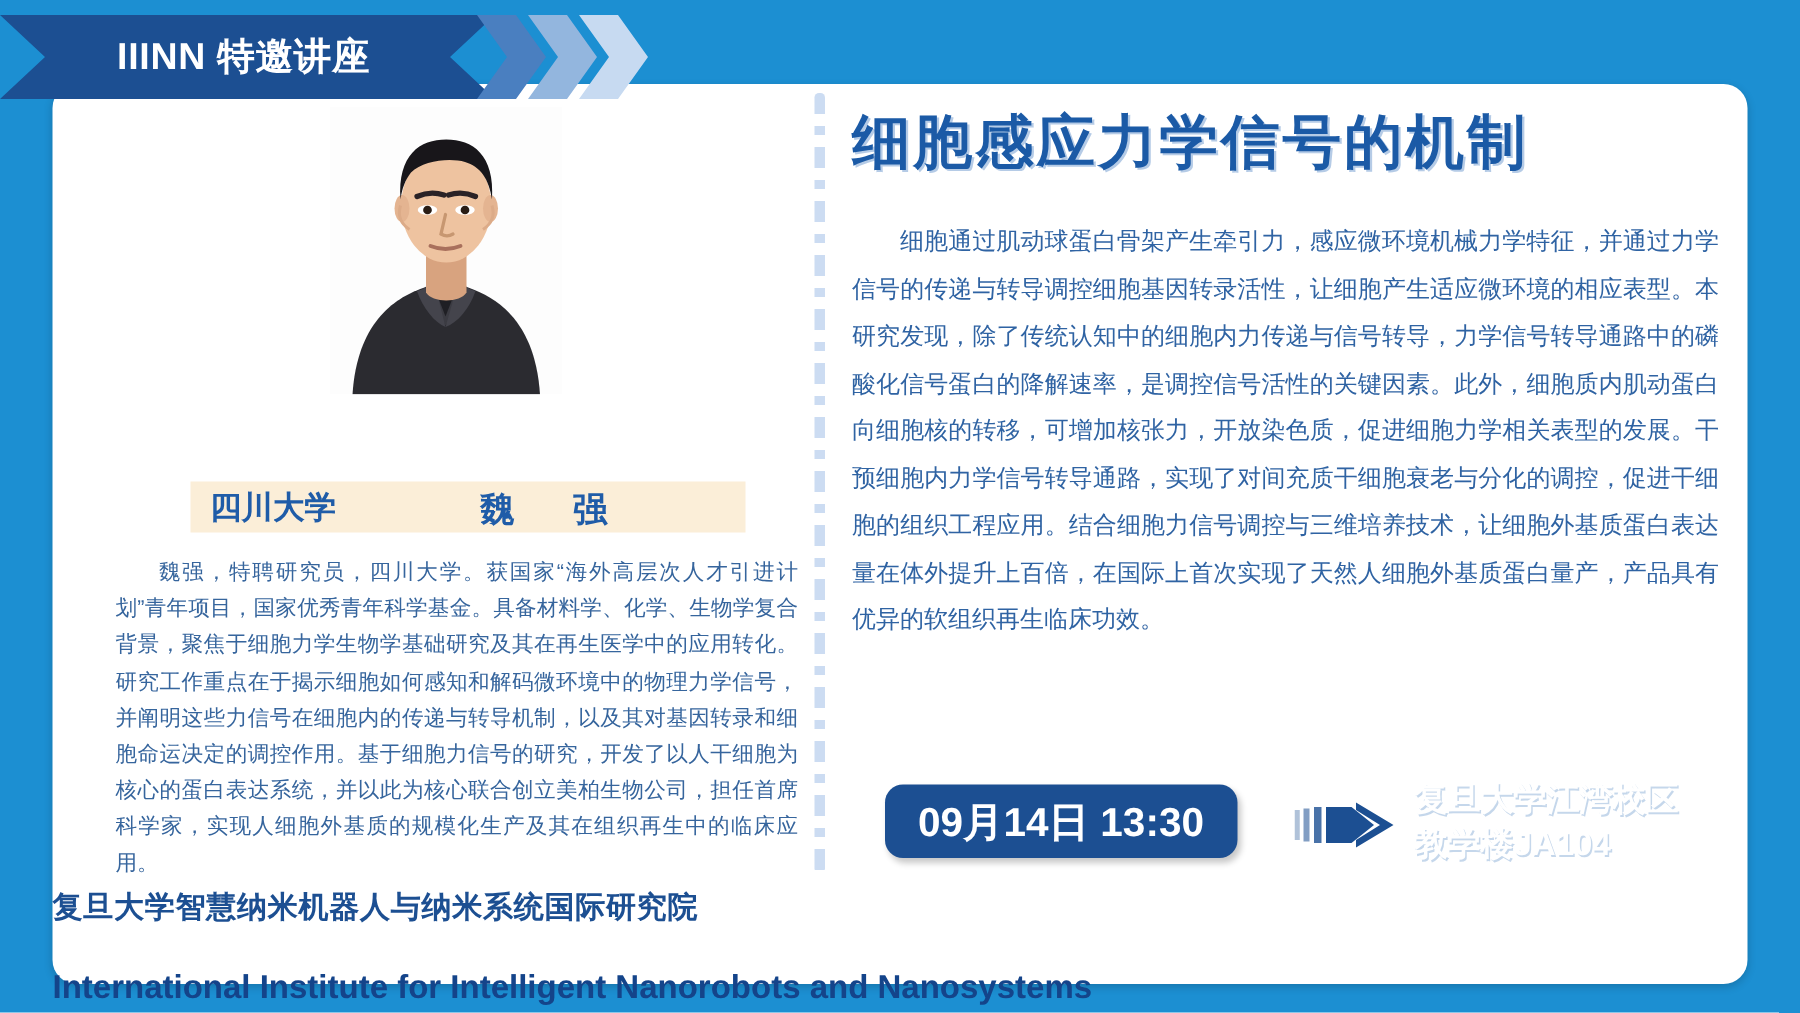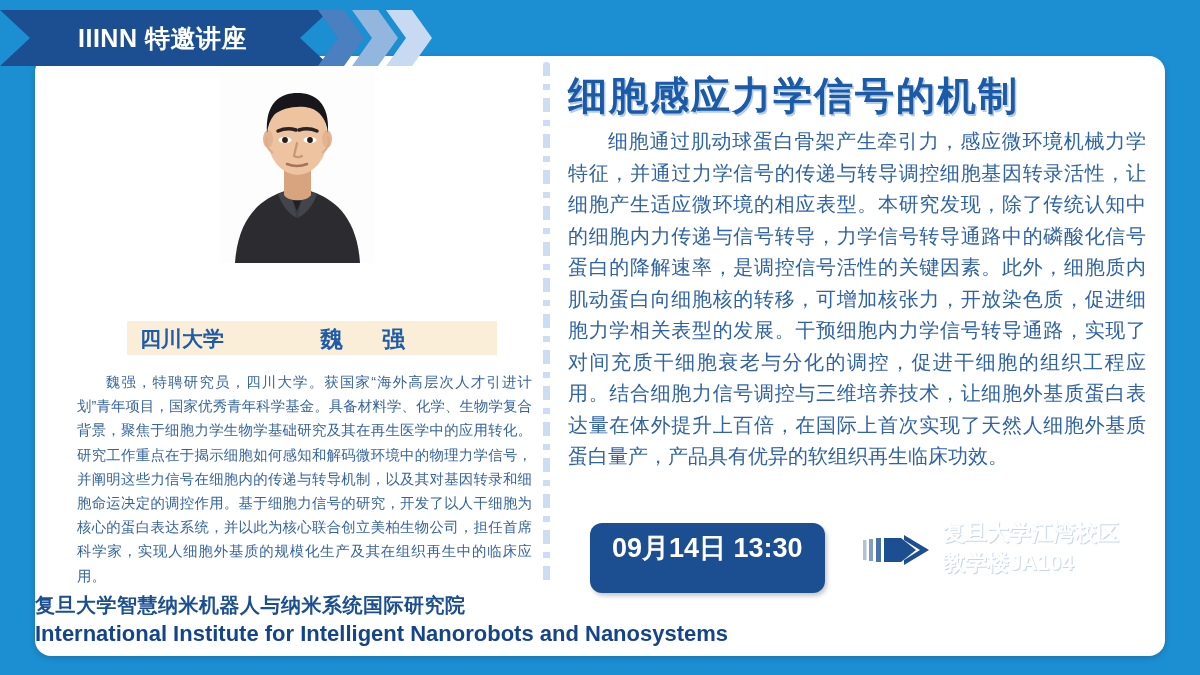--- a/index.html
+++ b/index.html
@@ -90,35 +90,35 @@
   #right-col {
     position:absolute; left:568px; top:70px; width:578px;
   }
   #talk-title {
     font-size:39px; font-weight:bold; color:#1b5aa6;
     letter-spacing:2px; line-height:52px;
     text-shadow:1.5px 1.5px 0 rgba(120,160,210,.55);
     white-space:nowrap;
   }
   #abstract {
-    margin-top:4px; width:578px;
-    font-size:20px; line-height:31.5px; color:#2f63a3;
+    margin-top:24px; width:578px;
+    font-size:16px; line-height:31.5px; color:#2f63a3;
     text-align:justify; text-justify:inter-ideograph;
     text-indent:2em;
   }
 
   
   #meta-row {
     position:absolute; left:568px; top:520px; width:580px; height:60px;
   }
   #date-badge {
     position:absolute; left:22px; top:3px;
     background:#1c4f92; color:#fff;
     font-size:27px; font-weight:bold;
-    padding:7px 22px 27px 22px; border-radius:12px;
+    padding:7px 22px 6px 22px; border-radius:12px;
     box-shadow:2px 3px 4px rgba(0,0,0,.22);
     white-space:nowrap;
   }
   #arrow-icon {
     position:absolute; left:295px; top:14px; width:72px; height:32px;
   }
   #venue {
     position:absolute; left:375px; top:-2px; width:210px;
     font-size:22px; font-weight:bold; color:#ffffff; line-height:30px;
     text-shadow:1px 1px 0 rgba(140,175,215,.5);
@@ -128,20 +128,21 @@
   #footer {
     position:absolute; left:35px; top:592px; width:1130px;
   }
   #footer-cn {
     font-size:20px; font-weight:bold; color:#1c4f92; line-height:27px;
     letter-spacing:.5px;
   }
   #footer-en {
     font-size:22px; font-weight:bold; color:#14448a; line-height:30px;
     letter-spacing:0px;
+    margin-top:24px;
   }
 </style>
 </head>
 <body>
 
 <div id="card"></div>
 
 <div id="ribbon">
   <div class="rb-main"></div>
   <div class="rb-label">IIINN 特邀讲座</div>

